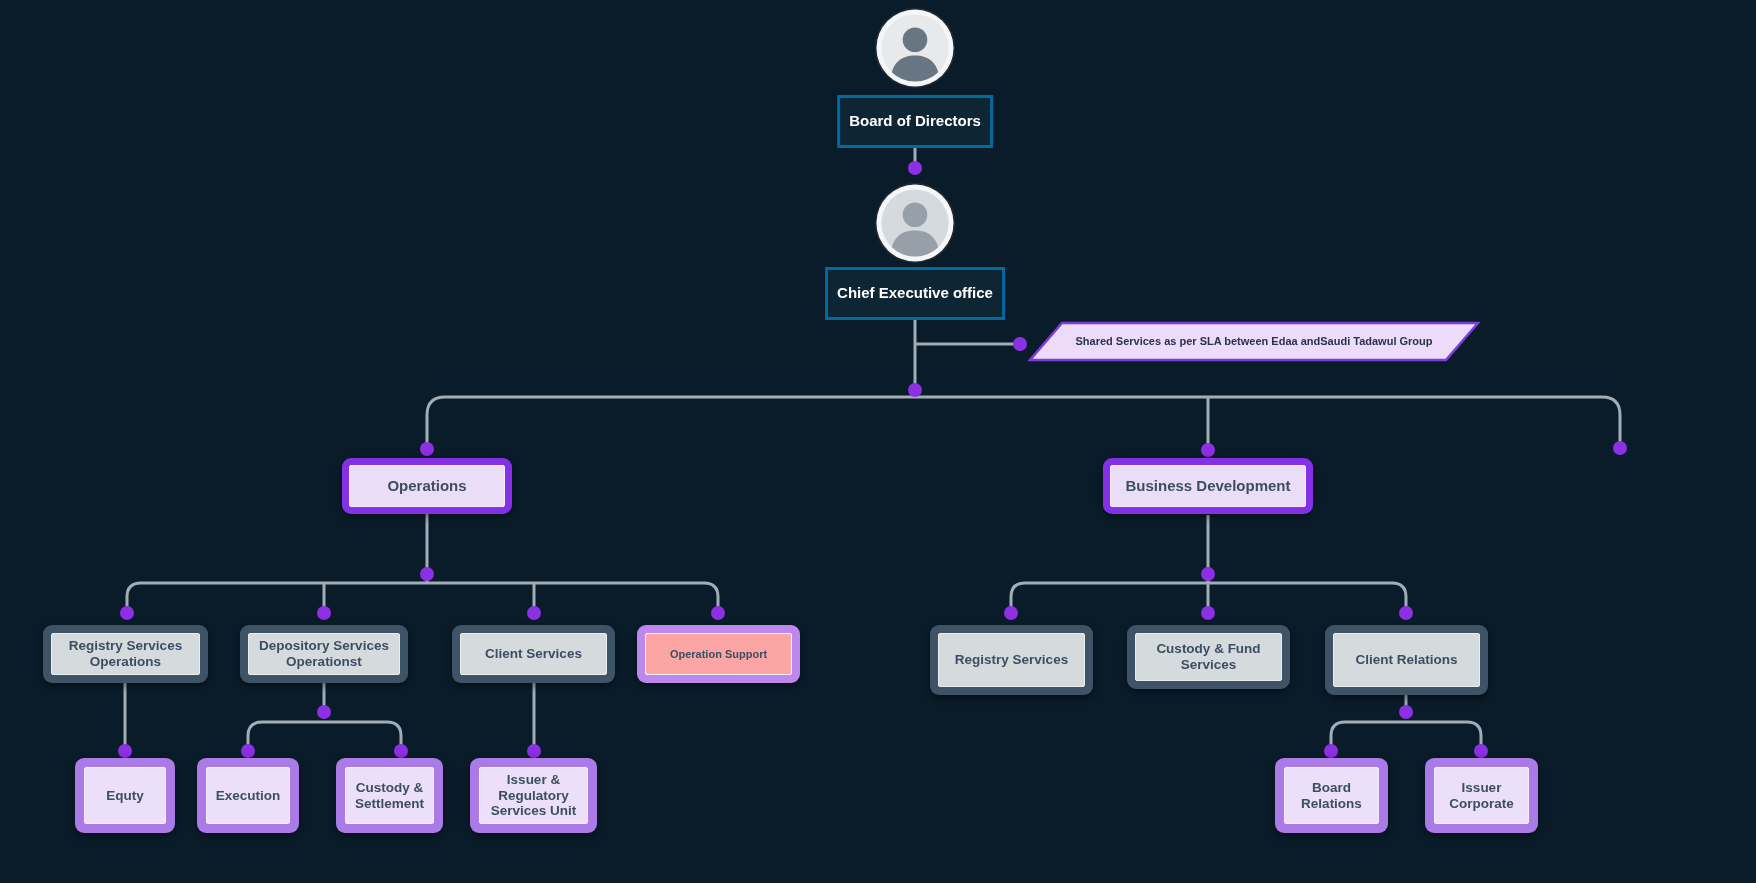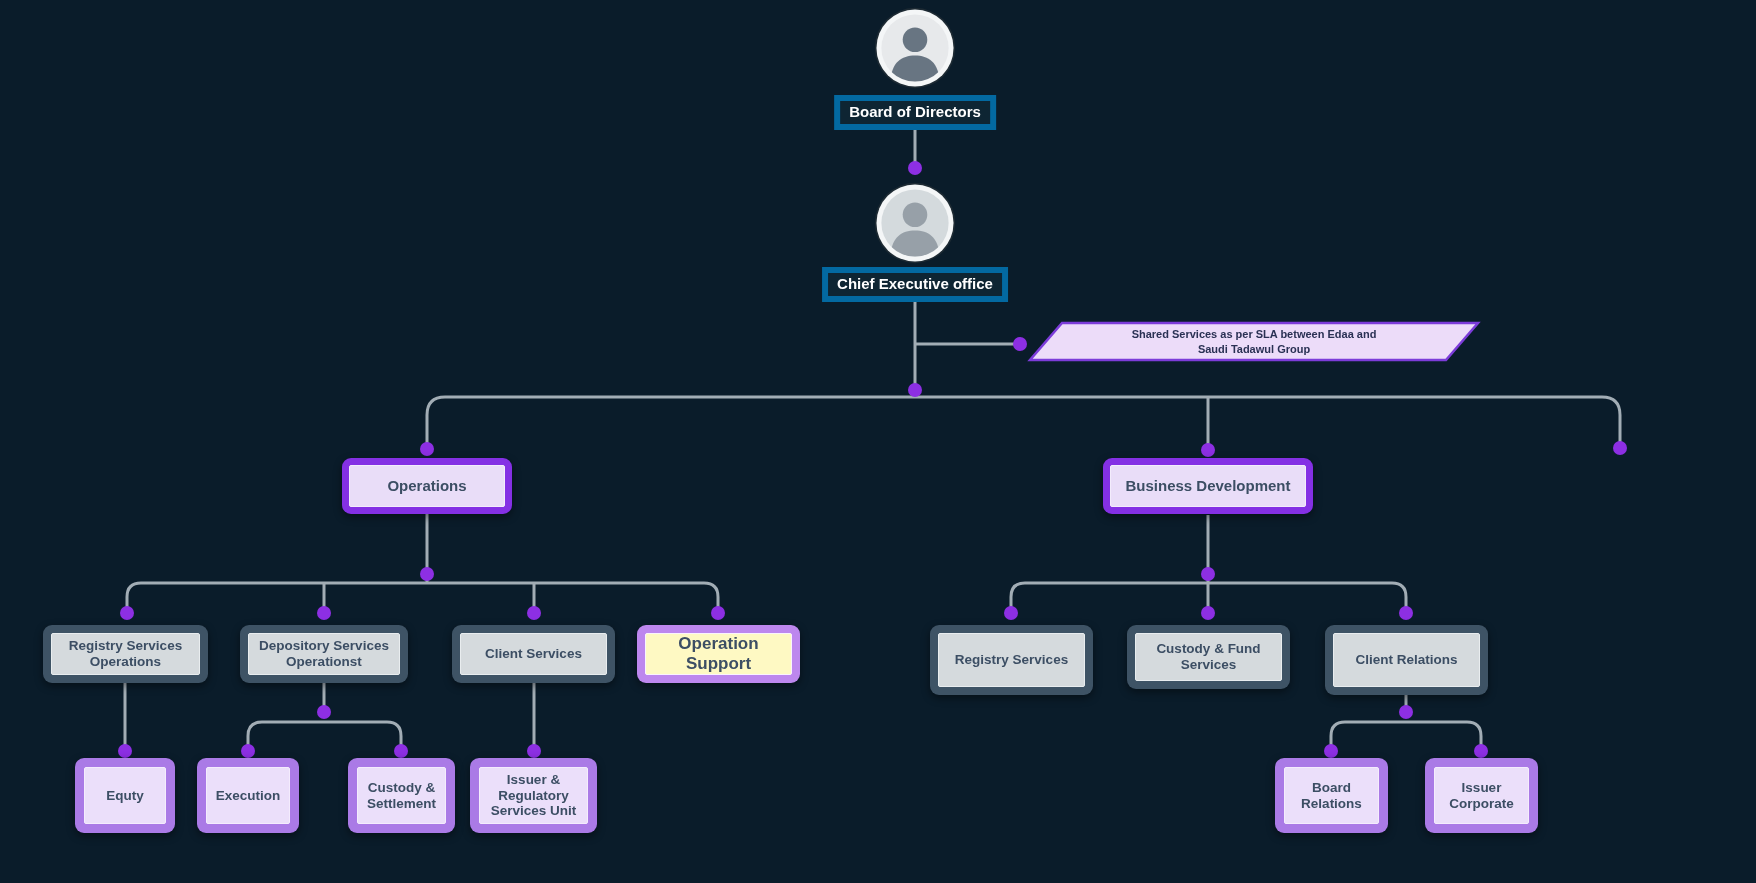--- a/index.html
+++ b/index.html
@@ -11,45 +11,45 @@
   svg.wires { position:absolute; left:0; top:0; }
   .wire { fill:none; stroke:#a2adb5; stroke-width:3; }
   .dot  { fill:#8d2fe3; stroke:none; }
   .note-shape { fill:#ecdcf9; stroke:#7c3cd9; stroke-width:2.5; }
 
   .avatar { position:absolute; width:82px; height:82px; }
   .avatar svg { width:100%; height:100%; display:block; }
 
   .tag {
     position:absolute; transform:translateX(-50%);
-    background:#0e2533; border:6px solid #0369a1;
+    background:#0e2533; border:3px solid #0369a1;
     color:#ffffff; font-weight:bold; font-size:15px;
-    padding:2px 9px; white-space:nowrap; line-height:1.25;
+    padding:14px 9px; white-space:nowrap; line-height:1.25;
   }
 
   .note-text {
-    position:absolute; display:flex; flex-direction:column;
+    position:absolute; display:flex; flex-direction:row;
     align-items:center; justify-content:center;
     font-size:11px; font-weight:bold; color:#2a3154; line-height:1.35;
     text-align:center;
   }
 
   .node { position:absolute; border-radius:9px; box-shadow:0 3px 9px rgba(0,0,0,.45); }
   .node .inner {
     position:absolute; inset:8px; border-radius:2px;
     display:flex; align-items:center; justify-content:center;
     text-align:center; font-weight:bold; color:#3c4e64;
     line-height:1.15; padding:6px 3px; box-sizing:border-box;
   }
   .p1   { background:#8430e4; }
   .p1 .inner   { background:#e9ddf8; border:1px solid #f3ecfc; inset:7px; font-size:15px; }
   .gray { background:#3e5365; }
   .gray .inner { background:#d5dadd; border:1px solid #e9edef; font-size:13.5px; }
   .lav  { background:#bd87ee; }
-  .lav .inner  { background:#fef9c3; border:1px solid #faf3fe; font-size:17px; }
+  .lav .inner  { background:#fca5a5; border:1px solid #faf3fe; font-size:11px; }
   .lav2 { background:#aa7ae6; }
   .lav2 .inner { background:#ebdffa; border:1px solid #f4ecfd; inset:9px; font-size:13.5px; }
 </style>
 </head>
 <body>
 
 <div class="stage">
 
   <svg class="wires" width="1756" height="883" viewBox="0 0 1756 883">
     <path class="wire" d="M915,119 V164"></path>
@@ -192,21 +192,21 @@
   <div class="node lav2" style="left:75px;top:758px;width:100px;height:75px">
     <div class="inner">
       <span>Equty</span>
     </div>
   </div>
   <div class="node lav2" style="left:197px;top:758px;width:102px;height:75px">
     <div class="inner">
       <span>Execution</span>
     </div>
   </div>
-  <div class="node lav2" style="left:348px;top:758px;width:107px;height:75px">
+  <div class="node lav2" style="left:336px;top:758px;width:107px;height:75px">
     <div class="inner">
       <span>Custody &amp; Settlement</span>
     </div>
   </div>
   <div class="node lav2" style="left:470px;top:758px;width:127px;height:75px">
     <div class="inner">
       <span>Issuer &amp; Regulatory Services Unit</span>
     </div>
   </div>
   <div class="node lav2" style="left:1275px;top:758px;width:113px;height:75px">

